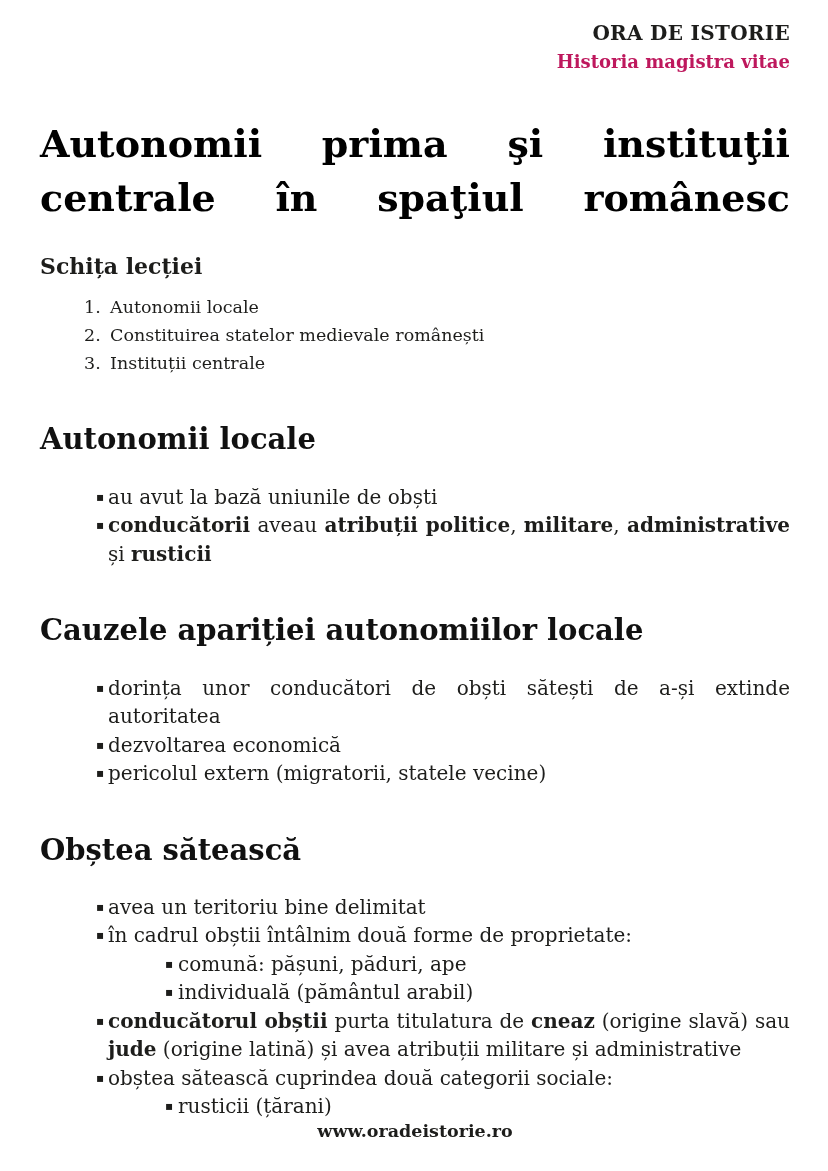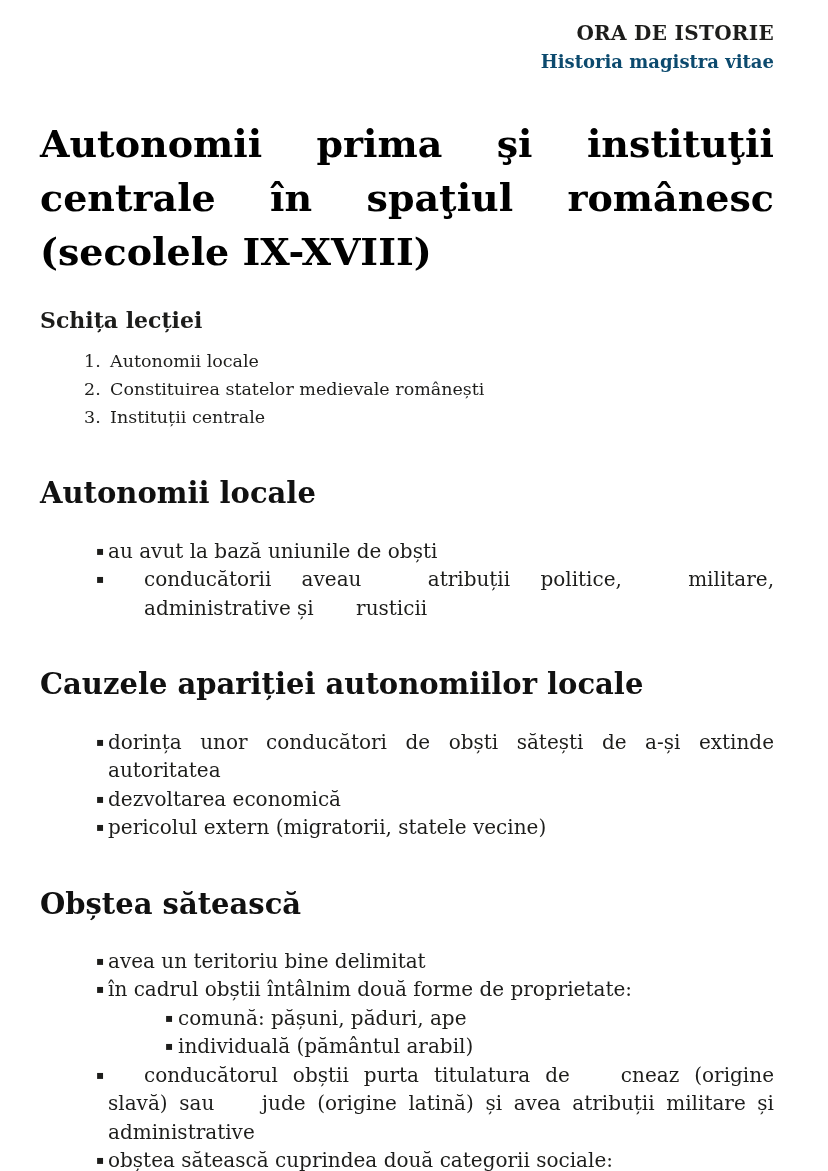--- a/index.html
+++ b/index.html
@@ -5,21 +5,21 @@
   html, body { margin: 0; padding: 0; background: #ffffff; }
   body {
     width: 828px; height: 1171px;
     font-family: "DejaVu Serif", "Liberation Serif", serif;
     color: #1d1d1b;
     overflow: hidden;
   }
   .page {
     box-sizing: border-box;
     width: 828px; height: 985px;
-    padding: 20px 54px 26px 40px;
+    padding: 20px 38px 26px 40px;
     display: flex; flex-direction: column;
   }
 
   
   .site-header { text-align: right; line-height: 1.3; }
   .site-title { font-size: 20px; font-weight: bold; letter-spacing: 0.3px; }
   .site-tagline { font-size: 18px; font-weight: bold; margin-top: 4px; }
 
   
   .doc-title { margin: 44px 0 0 0; font-size: 38px; font-weight: bold; line-height: 54px; color: #000; }
@@ -44,39 +44,38 @@
     position: relative; padding-left: 68px;
     font-size: 20px; line-height: 28.5px;
     text-align: justify;
   }
   ul.bullet-list li::before {
     content: "▪"; position: absolute; left: 56px; top: 0;
     font-size: 12px;
   }
   ul.bullet-list li.level-2 { padding-left: 138px; }
   ul.bullet-list li.level-2::before { left: 125px; }
-  ul.bullet-list b { font-weight: normal; margin-left: 36px; }
+  ul.bullet-list b { font-weight: bold; }
 
   
   .page-footer { margin-top: auto; text-align: center; font-size: 17.5px; font-weight: bold; padding-bottom: 4px; }
 </style>
 </head>
 <body>
 
 <div class="page">
 
   <header class="site-header">
     <div class="site-title">ORA DE ISTORIE</div>
-    <div class="site-tagline" style="color: #0c4a6e;">Historia magistra vitae</div>
+    <div class="site-tagline" style="color: #be185d;">Historia magistra vitae</div>
   </header>
 
   <h1 class="doc-title">
     <div class="title-line">Autonomii prima şi instituţii</div>
     <div class="title-line">centrale în spaţiul românesc</div>
-    <div class="title-line last">(secolele IX-XVIII)</div>
   </h1>
 
   <div class="outline">
     <h3 class="outline-heading">Schița lecției</h3>
     <ol class="outline-list">
         <li>Autonomii locale</li>
         <li>Constituirea statelor medievale românești</li>
         <li>Instituții centrale</li>
       </ol>
   </div>

